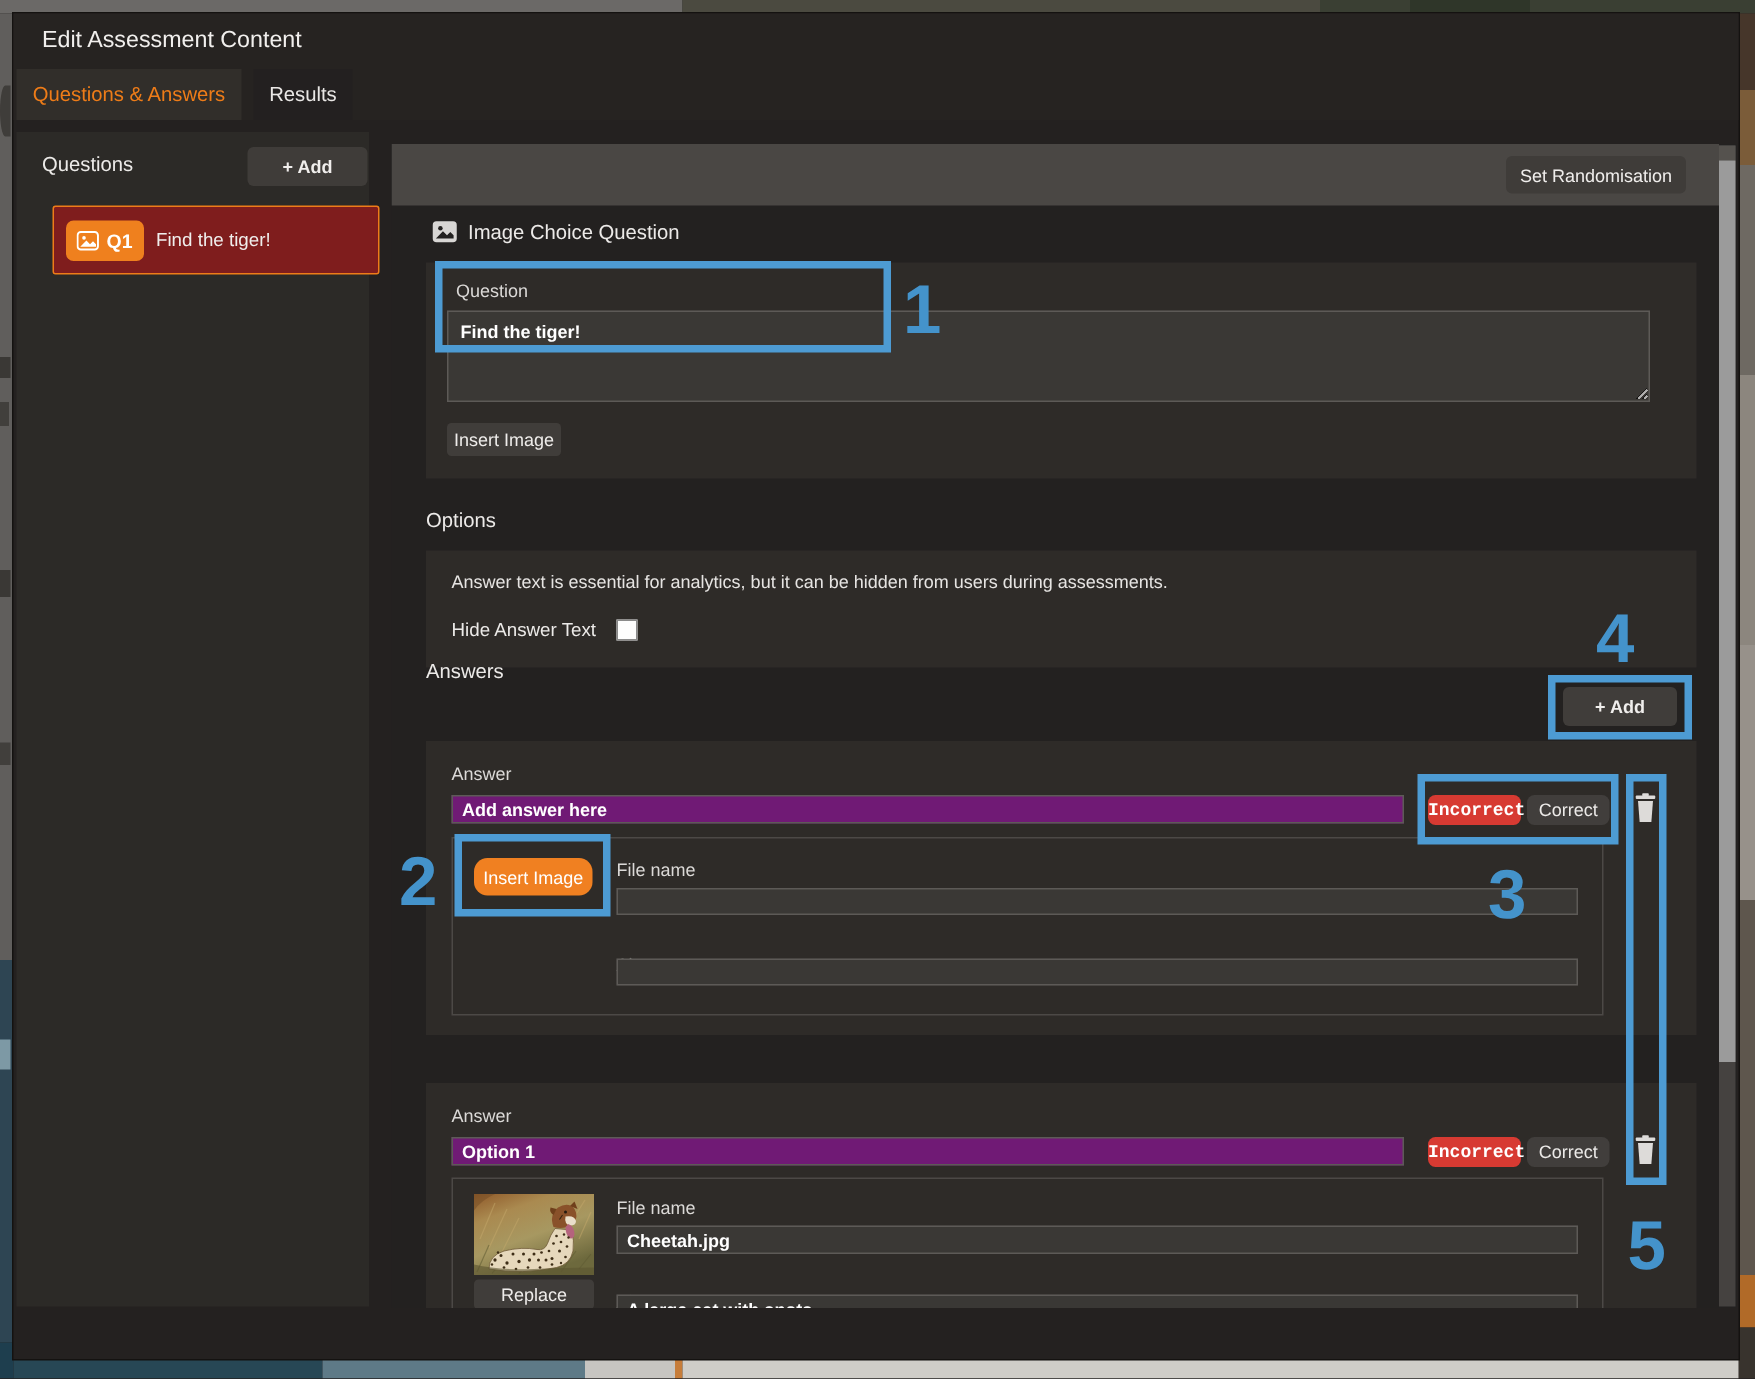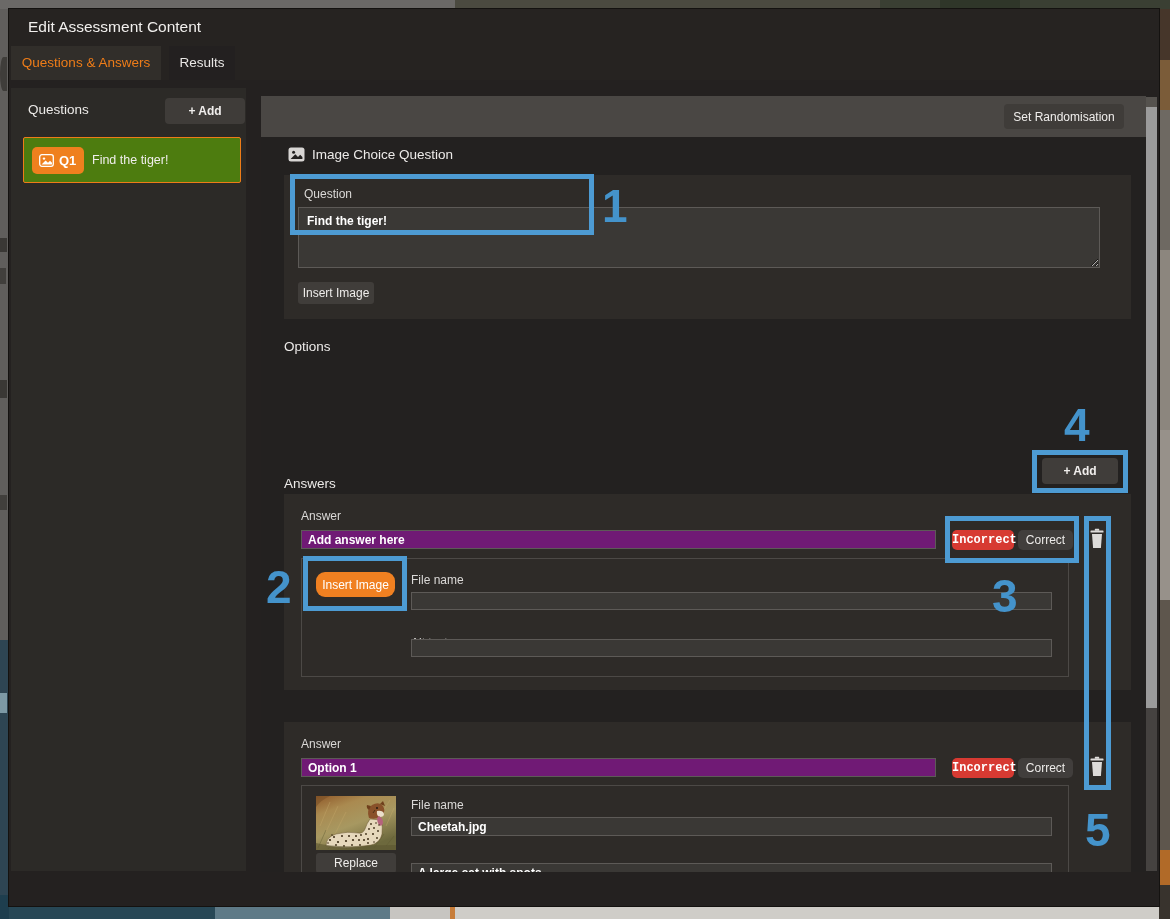--- a/index.html
+++ b/index.html
@@ -18,21 +18,21 @@
   #tabs { left:0; top:37px; width:1150px; height:34px; background:#262321; }
   .tab { position:absolute; top:0; height:34px; line-height:34px; text-align:center; font-size:13.5px; cursor:pointer; }
   #tab-qa { left:2px; width:150px; background:#312e2a; color:#ee7c18; }
   #tab-results { left:160px; width:66px; background:#232020; color:#e9e7e5; }
 
   
   #sidebar { left:2px; top:79px; width:235px; height:783px; background:#2c2a27; }
   #sidebar .head-label { position:absolute; left:17px; top:85px; font-size:13.5px; color:#eceae8; }
   
   #sb-add { position:absolute; left:154px; top:10px; width:80px; height:26px; background:#3f3c39; border:none; border-radius:4px; color:#f0eeec; font-size:12px; font-weight:bold; font-family:inherit; cursor:pointer; }
-  #q-item { position:absolute; left:12px; top:49px; width:218px; height:46px; background:#4d7c0f; border:1px solid #ee7c18; border-radius:2px; cursor:pointer; }
+  #q-item { position:absolute; left:24px; top:49px; width:218px; height:46px; background:#7f1d1d; border:1px solid #ee7c18; border-radius:2px; cursor:pointer; }
   #q-chip { position:absolute; left:8px; top:9px; width:52px; height:27px; background:#ef801e; border-radius:5px; }
   #q-chip svg { position:absolute; left:7px; top:6px; }
   #q-chip .qn { position:absolute; left:27px; top:6px; font-size:13px; font-weight:bold; color:#fff; }
   #q-item .q-title { position:absolute; left:68px; top:15px; font-size:12.5px; color:#f0eeec; }
   #sidebar .head-label { left:17px; top:14px; }
 
   
   #main { left:252px; top:87px; width:897px; height:776px; background:#232120; overflow:hidden; }
   #main-header { position:absolute; left:0; top:0; width:885px; height:41px; background:#4a4744; }
   #btn-random { position:absolute; left:743px; top:8px; width:120px; height:25px; background:#3f3c39; border:none; border-radius:4px; color:#f0eeec; font-size:12px; font-family:inherit; cursor:pointer; }
@@ -46,21 +46,21 @@
   #q-textarea { position:absolute; left:14px; top:32px; width:802px; height:61px; background:#3a3835; border:1px solid #5d5a57; color:#fff; font-weight:bold; font-size:12px; font-family:inherit; padding:6px 8px; resize:vertical; overflow:hidden; }
   #btn-insert-q { position:absolute; left:14px; top:107px; width:76px; height:22px; background:#403d3a; border:none; border-radius:3px; color:#eeecea; font-size:12px; font-family:inherit; cursor:pointer; }
 
   .sec-heading { position:absolute; left:23px; font-size:13.5px; color:#eceae8; }
   #h-options { top:243px; }
   #card-options { top:271px; height:78px; }
   #opt-info { position:absolute; left:17px; top:14px; font-size:12px; color:#e6e4e2; }
   #opt-hide-lbl { position:absolute; left:17px; top:46px; font-size:12.5px; color:#eceae8; }
   #opt-checkbox { position:absolute; left:127px; top:46px; width:14px; height:14px; background:#fdfdfd; border:1px solid #8a8a8a; cursor:pointer; }
 
-  #h-answers { top:380px; }
+  #h-answers { top:344px; }
   #btn-add-answer { position:absolute; left:781px; top:362px; width:76px; height:26px; background:#403d3a; border:none; border-radius:4px; color:#f0eeec; font-size:12px; font-weight:bold; font-family:inherit; cursor:pointer; }
 
   .ans-lbl { position:absolute; left:17px; top:15px; }
   .lbl { font-size:12px; color:#dbd9d7; white-space:nowrap; }
   .ans-input { position:absolute; left:17px; top:36px; width:635px; height:19px; background:#701a75; border:1px solid #5d5a57; color:#fff; font-weight:bold; font-size:12px; font-family:inherit; padding:0 6px; }
   .btn-incorrect { position:absolute; left:668px; top:36px; width:62px; height:20px; background:#d73a32; border:none; border-radius:5px; color:#fff; font-weight:bold; font-size:12px; font-family:Liberation Mono, monospace; cursor:pointer; }
   .btn-correct { position:absolute; left:734px; top:36px; width:55px; height:20px; background:#413e3c; border:none; border-radius:5px; color:#eceae8; font-size:12px; font-family:inherit; cursor:pointer; }
   .trash { position:absolute; left:805px; top:34px; width:16px; height:22px; cursor:pointer; background:none; border:none; }
   .subpanel { position:absolute; left:17px; width:768px; border:1px solid #4c4946; }
   #answer-0 { top:398px; height:196px; }
@@ -178,20 +178,25 @@
       <span class="tt">Image Choice Question</span>
     </div>
 
     <div class="card" id="card-question">
       <span class="lbl">Question</span>
       <textarea id="q-textarea" style="">Find the tiger!</textarea>
       <button id="btn-insert-q">Insert Image</button>
     </div>
 
     <div class="sec-heading" id="h-options">Options</div>
+    <div class="card" id="card-options">
+      <div id="opt-info">Answer text is essential for analytics, but it can be hidden from users during assessments.</div>
+      <span id="opt-hide-lbl" class="lbl">Hide Answer Text</span>
+      <span id="opt-checkbox"></span>
+    </div>
 
     <div class="sec-heading" id="h-answers">Answers</div>
     <button id="btn-add-answer">+ Add</button>
 
     <div class="card answer-card" id="answer-0">
       <span class="lbl ans-lbl">Answer</span>
       <input class="ans-input" value="Add answer here" style="">
       <button class="btn-incorrect">Incorrect</button>
       <button class="btn-correct">Correct</button>
       <button class="trash">

